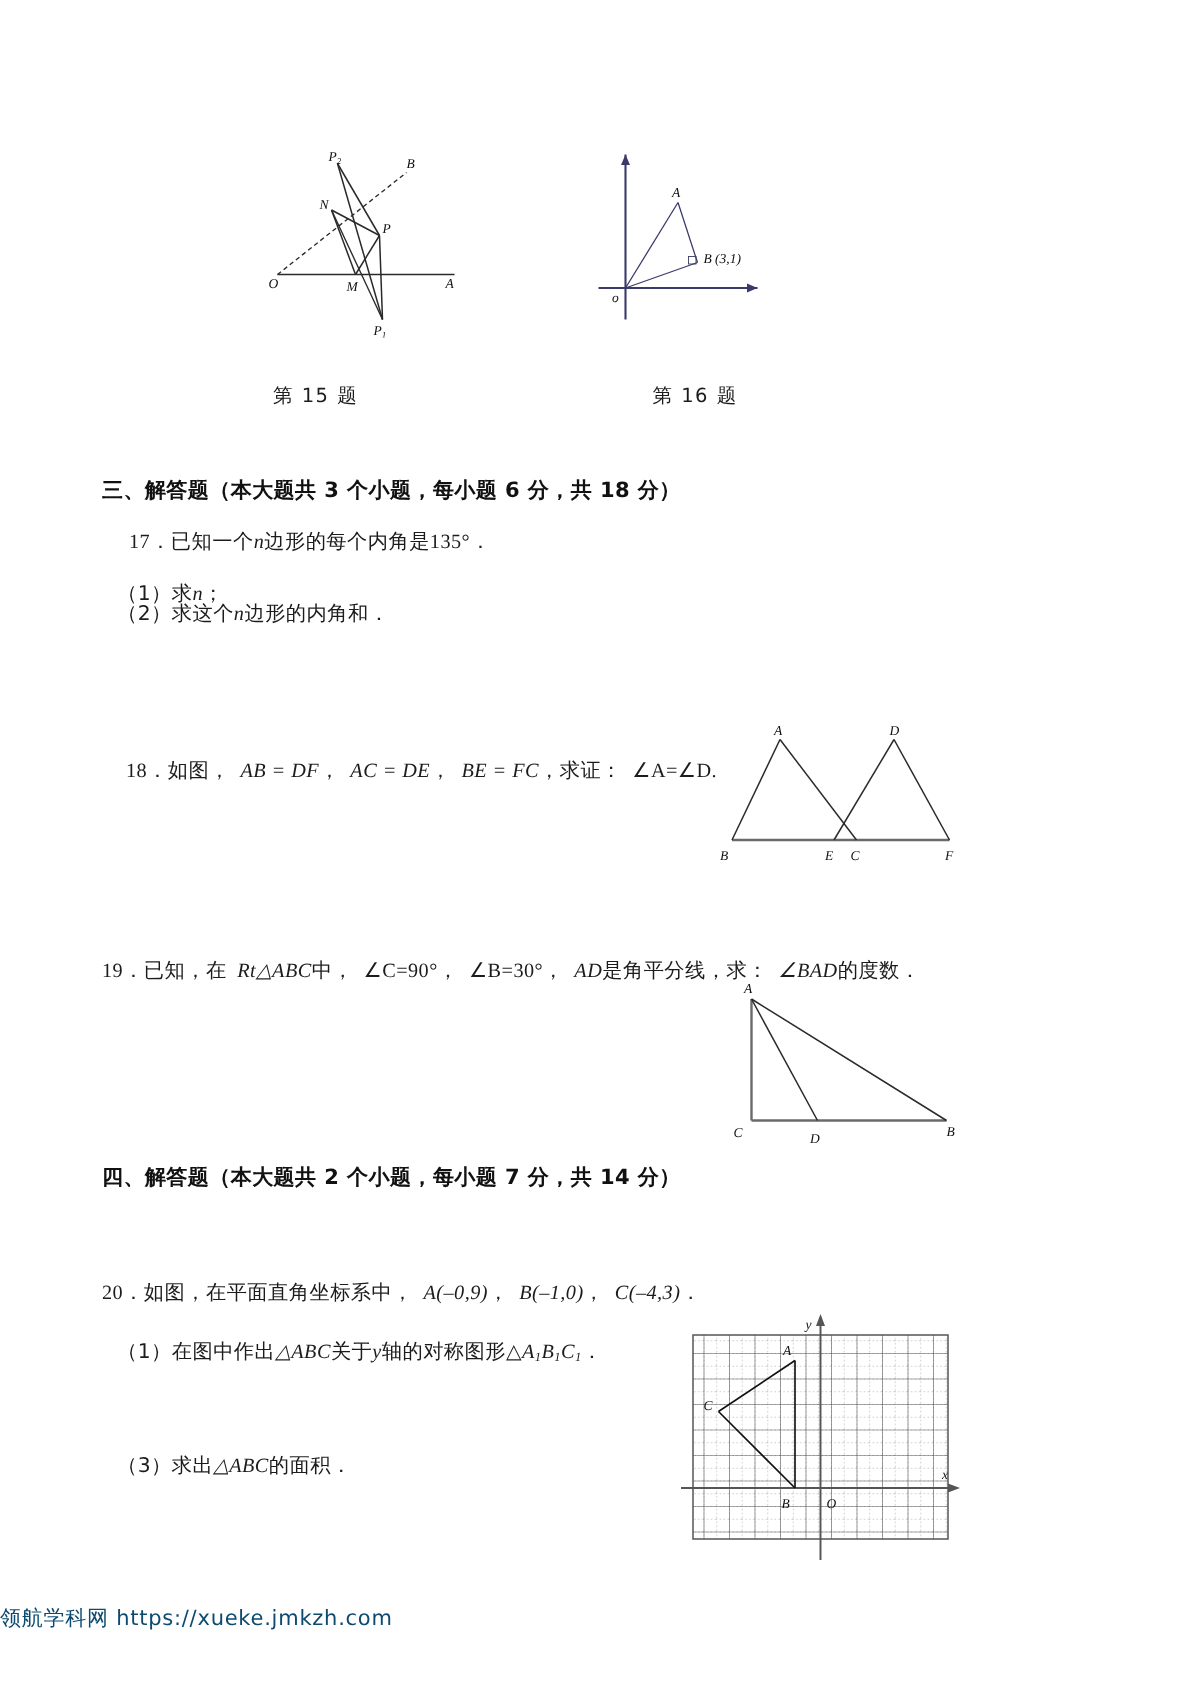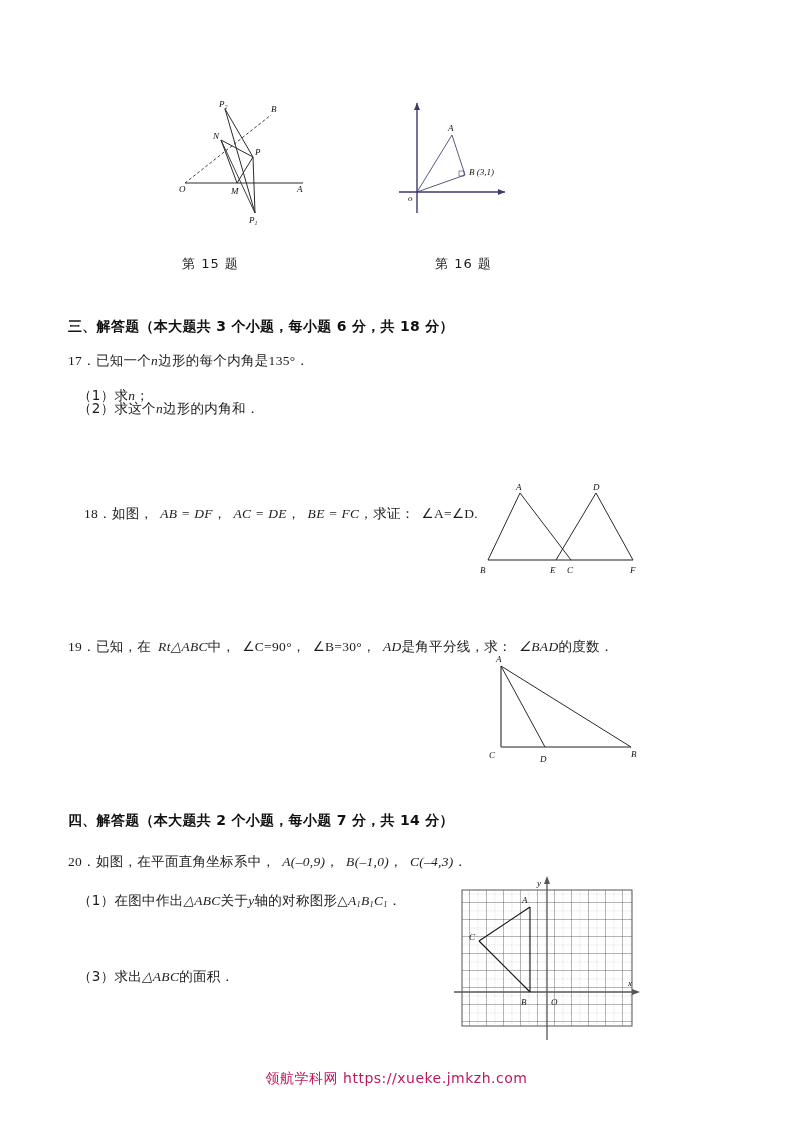--- a/index.html
+++ b/index.html
@@ -70,24 +70,24 @@
   }
   svg .lbl-small {
     font-size: 9px;
   }
 
   
   .footer {
     position: absolute;
     left: 0;
     width: 793px;
-    text-align: center;
+    text-align: left;
     font-family: "DejaVu Sans", "Liberation Sans", sans-serif;
     font-size: 14px;
-    color: #be185d;
+    color: #0c4a6e;
     letter-spacing: 0.5px;
     white-space: nowrap;
   }
 </style>
 </head>
 <body>
 
 <div class="page">
 
   <div class="figure" style="left:175px; top:95px; width:140px; height:130px;">
@@ -141,21 +141,21 @@
       <text class="lbl-small" x="53" y="36" font-size="7">A</text>
       <text class="lbl-small" x="74" y="80" font-size="6.5" font-style="normal">B (3,1)</text>
     </svg>
   </div>
 
   <div class="fig-caption" style="left:182px; top:255px;">第 15 题</div>
   <div class="fig-caption" style="left:435px; top:255px;">第 16 题</div>
 
   <div class="section-head" style="left:68px; top:318px;">三、解答题（本大题共 3 个小题，每小题 6 分，共 18 分）</div>
 
-  <div class="qline" style="left:68px; top:352px;">
+  <div class="qline" style="left:86px; top:352px;">
     <span class="num">17</span><span>．已知一个</span><span class="mi">n</span><span>边形的每个内角是</span><span class="num">135°</span><span>．</span>
   </div>
 
   <div class="qline" style="left:78px; top:387px;">
     <span>（1）</span><span>求</span><span class="mi">n</span><span>；</span>
   </div>
 
   <div class="qline" style="left:78px; top:400px;">
     <span>（2）</span><span>求这个</span><span class="mi">n</span><span>边形的内角和．</span>
   </div>
@@ -199,21 +199,21 @@
 
       <line x1="18" y1="14" x2="62" y2="95" stroke="#2a2a2a" stroke-width="1"></line>
 
       <text class="lbl-small" x="13" y="10">A</text>
       <text class="lbl-small" x="6" y="106">C</text>
       <text class="lbl-small" x="57" y="110">D</text>
       <text class="lbl-small" x="148" y="105">B</text>
     </svg>
   </div>
 
-  <div class="section-head" style="left:68px; top:812px;">四、解答题（本大题共 2 个小题，每小题 7 分，共 14 分）</div>
+  <div class="section-head" style="left:68px; top:776px;">四、解答题（本大题共 2 个小题，每小题 7 分，共 14 分）</div>
 
   <div class="qline" style="left:68px; top:853px;">
     <span class="num">20</span><span>．如图，在平面直角坐标系中，</span><span class="sp"></span><span class="mi">A(–0,9)</span><span>，</span><span class="sp"></span><span class="mi">B(–1,0)</span><span>，</span><span class="sp"></span><span class="mi">C(–4,3)</span><span>．</span>
   </div>
 
   <div class="qline" style="left:78px; top:892px;">
     <span>（1）</span><span>在图中作出</span><span class="mi">△ABC</span><span>关于</span><span class="mi">y</span><span>轴的对称图形△</span><span class="mi">A</span><sub>1</sub><span class="mi">B</span><sub>1</sub><span class="mi">C</span><sub>1</sub><span>．</span>
   </div>
 
 

